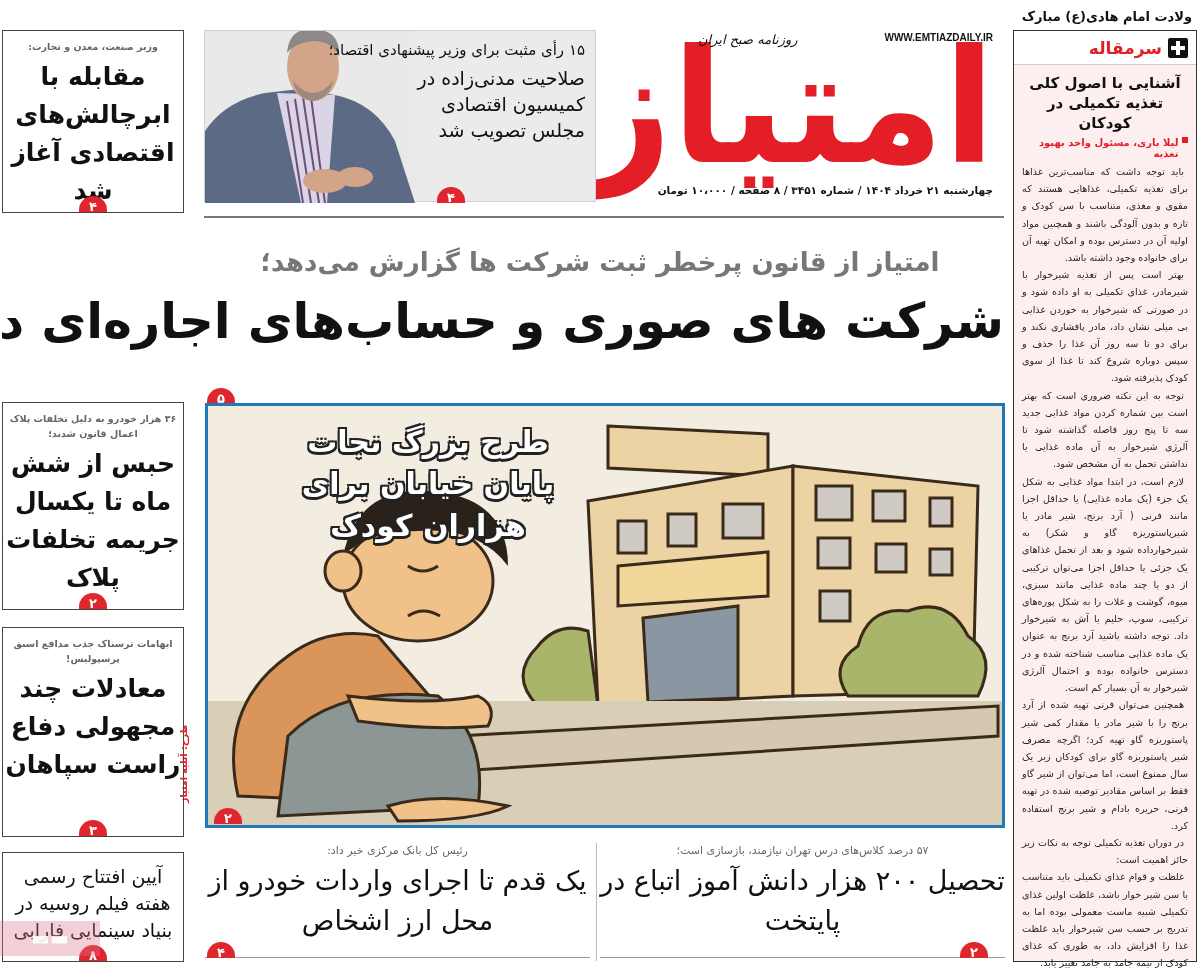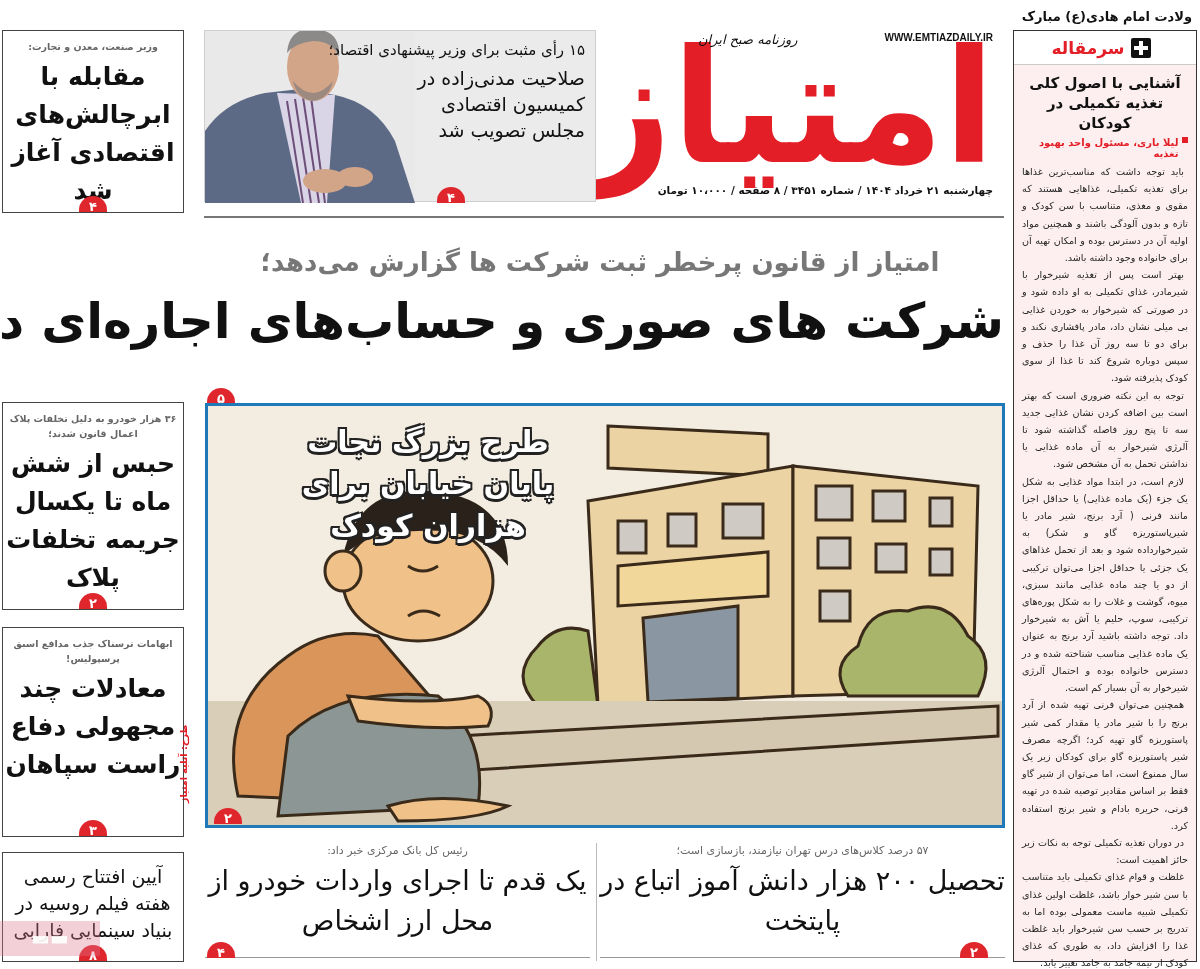--- a/index.html
+++ b/index.html
@@ -13,21 +13,21 @@
   
   .occasion {
     position: absolute; right: 8px; top: 6px; width: 190px; height: 22px;
     font-size: 13px; font-weight: bold; text-align: right; color: #111; line-height: 22px;
   }
   .editorial {
     position: absolute; left: 1013px; top: 30px; width: 184px; height: 932px;
     border: 1.5px solid #333; background: #fdeff0;
   }
   .editorial-tag {
-    height: 34px; display: flex; align-items: center; justify-content: center;
+    height: 34px; display: flex; align-items: center; justify-content: flex-start;
     padding-right: 8px; gap: 6px; border-bottom: 1px solid #ccc; background:#fff;
   }
   .plus-box {
     width: 20px; height: 20px; background: #111; position: relative; border-radius: 2px;
   }
   .plus-box::before, .plus-box::after {
     content: ""; position: absolute; background: #fff;
   }
   .plus-box::before { left: 8px; top: 3px; width: 4px; height: 14px; }
   .plus-box::after { left: 3px; top: 8px; width: 14px; height: 4px; }
@@ -145,21 +145,21 @@
       <span class="editorial-tag-label">سرمقاله</span>
     </div>
     <div class="editorial-title">آشنایی با اصول کلی تغذیه تکمیلی در کودکان</div>
     <div class="editorial-author">
       <span class="sq"></span>
       <span>لیلا باری، مسئول واحد بهبود تغذیه</span>
     </div>
     <div class="editorial-body">
       <p>باید توجه داشت که مناسب‌ترین غذاها برای تغذیه تکمیلی، غذاهایی هستند که مقوی و مغذی، متناسب با سن کودک و تازه و بدون آلودگی باشند و همچنین مواد اولیه آن در دسترس بوده و امکان تهیه آن برای خانواده وجود داشته باشد.</p>
       <p>بهتر است پس از تغذیه شیرخوار با شیرمادر، غذای تکمیلی به او داده شود و در صورتی که شیرخوار به خوردن غذایی بی میلی نشان داد، مادر پافشاری نکند و برای دو تا سه روز آن غذا را حذف و سپس دوباره شروع کند تا غذا از سوی کودک پذیرفته شود.</p>
-      <p>توجه به این نکته ضروری است که بهتر است بین اضافه کردن نشان غذایی جدید سه تا پنج روز فاصله گذاشته شود تا آلرژی شیرخوار به آن ماده غذایی یا نداشتن تحمل به آن مشخص شود.</p>
+      <p>توجه به این نکته ضروری است که بهتر است بین شماره کردن مواد غذایی جدید سه تا پنج روز فاصله گذاشته شود تا آلرژی شیرخوار به آن ماده غذایی یا نداشتن تحمل به آن مشخص شود.</p>
       <p>لازم است، در ابتدا مواد غذایی به شکل یک جزء (یک ماده غذایی) یا حداقل اجزا مانند فرنی ( آرد برنج، شیر مادر یا شیرپاستوریزه گاو و شکر) به شیرخوارداده شود و بعد از تحمل غذاهای یک جزئی یا حداقل اجزا می‌توان ترکیبی از دو یا چند ماده غذایی مانند سبزی، میوه، گوشت و غلات را به شکل پوره‌های ترکیبی، سوپ، حلیم یا آش به شیرخوار داد. توجه داشته باشید آرد برنج به عنوان یک ماده غذایی مناسب شناخته شده و در دسترس خانواده بوده و احتمال آلرژی شیرخوار به آن بسیار کم است.</p>
       <p>همچنین می‌توان فرنی تهیه شده از آرد برنج را با شیر مادر یا مقدار کمی شیر پاستوریزه گاو تهیه کرد؛ اگرچه مصرف شیر پاستوریزه گاو برای کودکان زیر یک سال ممنوع است، اما می‌توان از شیر گاو فقط بر اساس مقادیر توصیه شده در تهیه فرنی، حریره بادام و شیر برنج استفاده کرد.</p>
       <p>در دوران تغذیه تکمیلی توجه به نکات زیر حائز اهمیت است:</p>
       <p>غلظت و قوام غذای تکمیلی باید متناسب با سن شیر خوار باشد، غلظت اولین غذای تکمیلی شبیه ماست معمولی بوده اما به تدریج بر حسب سن شیرخوار باید غلظت غذا را افزایش داد، به طوری که غذای کودک از نیمه جامد به جامد تغییر یابد.</p>
 
     </div>
   </div>
 
   <div class="masthead">
     <div class="logo-text">امتیاز</div>

